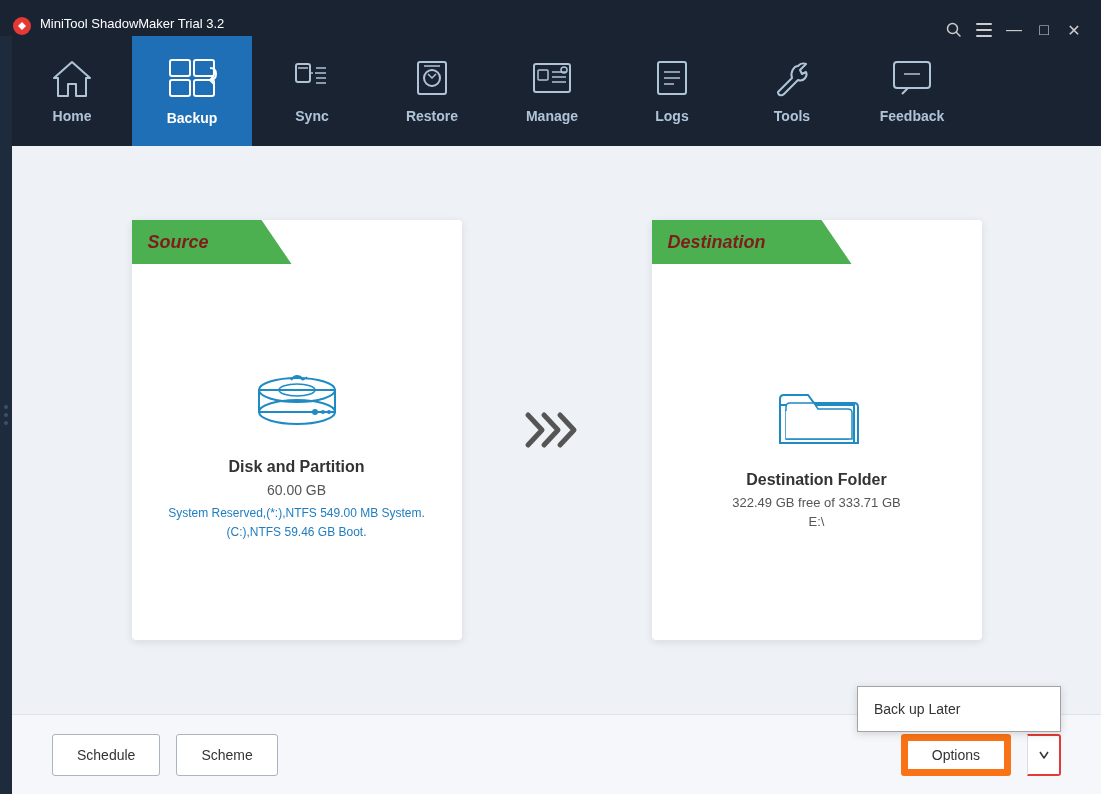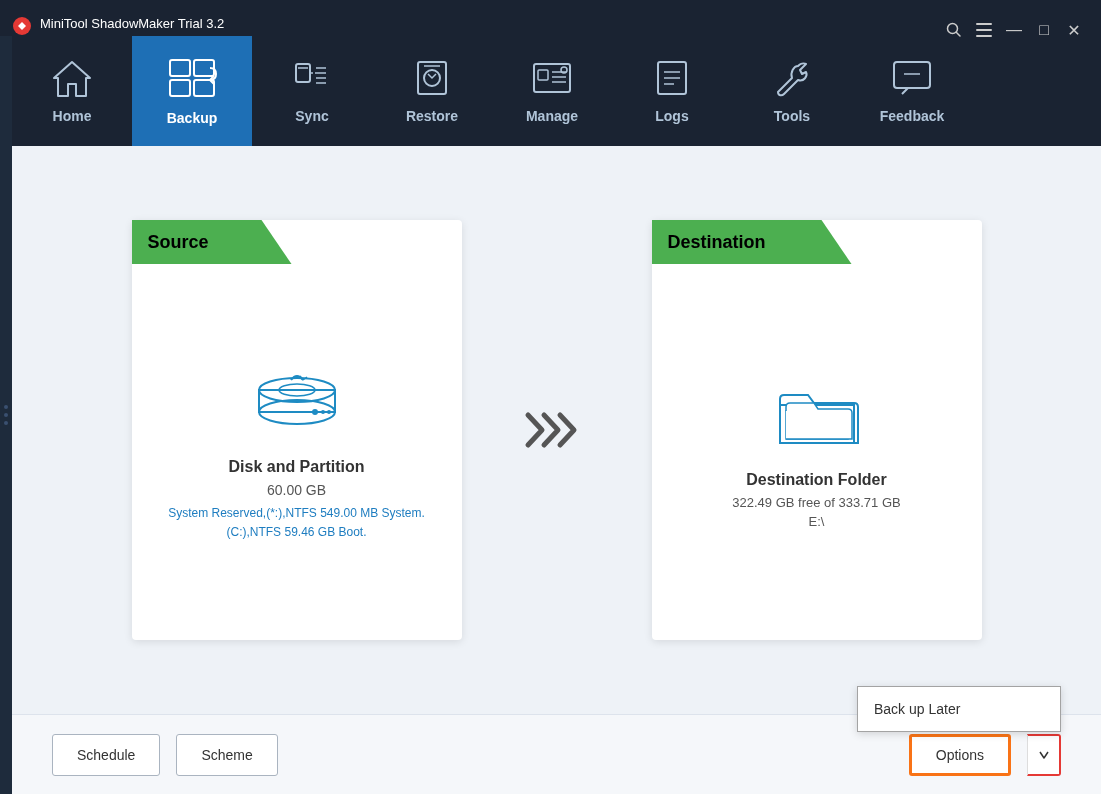--- a/index.html
+++ b/index.html
@@ -149,24 +149,25 @@
       background: #4caf50;
       clip-path: polygon(0 0, calc(100% - 30px) 0, 100% 100%, 0 100%);
       width: 160px;
     }
     .card-header-dest {
       background: #4caf50;
       clip-path: polygon(0 0, calc(100% - 30px) 0, 100% 100%, 0 100%);
       width: 200px;
     }
     .card-header-label {
-      color: #000000;
+      color: #7f1d1d;
       font-size: 18px;
       font-weight: bold;
       z-index: 1;
+      font-style: italic;
     }
     .card-content {
       margin-top: 44px;
       display: flex;
       flex-direction: column;
       align-items: center;
       justify-content: center;
       flex: 1;
       width: 100%;
     }
@@ -231,21 +232,21 @@
       background: #fff;
       border-radius: 3px;
       font-size: 14px;
       color: #333;
       cursor: pointer;
     }
     .spacer { flex: 1; }
     .btn-options {
       height: 42px;
       padding: 0 24px;
-      border: 3px solid #f97316;
+      border: 7px solid #f97316;
       background: #fff;
       border-radius: 3px;
       font-size: 14px;
       color: #333;
       cursor: pointer;
     }
     .backup-now-group {
       display: flex;
       position: relative;
     }

